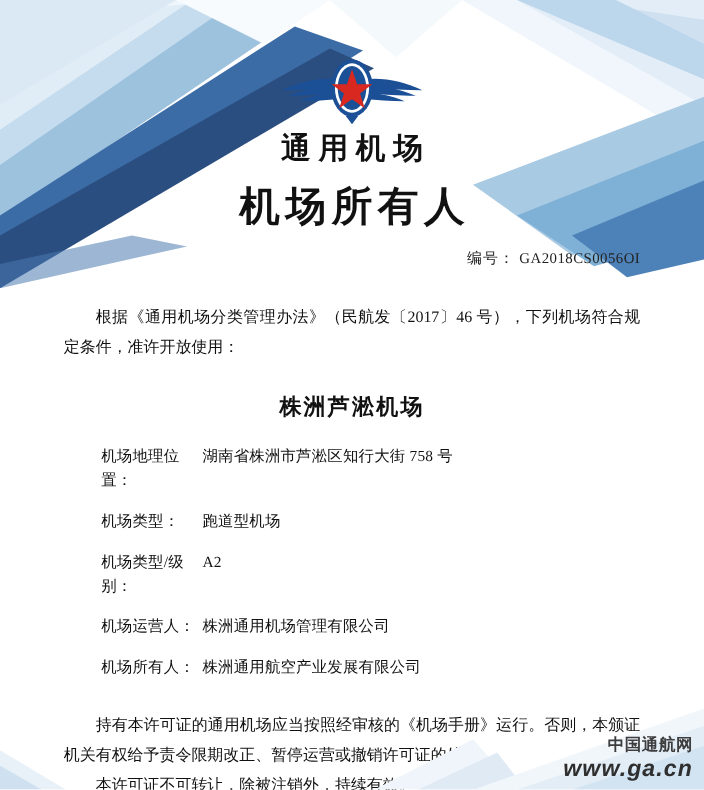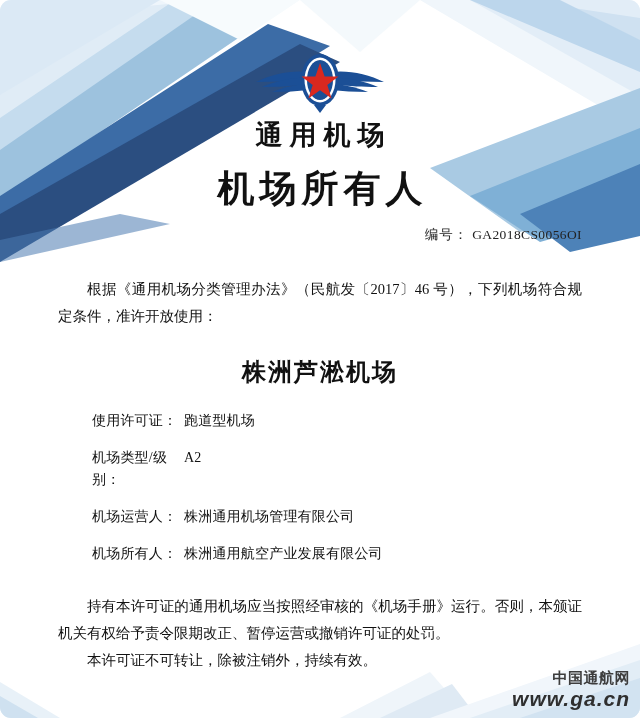--- a/index.html
+++ b/index.html
@@ -13,21 +13,20 @@
     font-family: "Liberation Serif", serif;
     color: #1a1a1a;
     overflow: hidden;
   }
   .page {
     position: relative;
     width: 640px;
     height: 718px;
     background: #ffffff;
     overflow: hidden;
-    border-radius: 11px;
   }
 
   
   .header-art {
     position: absolute;
     left: 0;
     top: 0;
     width: 640px;
     height: 262px;
     overflow: hidden;
@@ -103,21 +102,21 @@
     font-size: 14.5px;
     line-height: 27px;
     color: #111111;
     text-align: justify;
   }
   .para.indent { text-indent: 29px; }
 
   .airport-name {
     margin: 26px 0 22px 0;
     text-align: center;
-    font-size: 24px;
+    font-size: 20px;
     font-weight: bold;
     letter-spacing: 2px;
     color: #111111;
   }
 
   .fields {
     margin: 0 0 0 92px;
   }
   .field-row {
     display: flex;
@@ -254,21 +253,25 @@
   </div>
 
   <div class="body-area">
 
     <p class="para indent">根据《通用机场分类管理办法》（民航发〔2017〕46 号），下列机场符合规定条件，准许开放使用：</p>
 
     <div class="airport-name">株洲芦淞机场</div>
 
     <div class="fields">
       <div class="field-row">
-        <span class="field-label">使用许可证：</span>
+        <span class="field-label">机场地理位置：</span>
+        <span class="field-value">湖南省株洲市芦淞区知行大街 758 号</span>
+      </div>
+      <div class="field-row">
+        <span class="field-label">机场类型：</span>
         <span class="field-value">跑道型机场</span>
       </div>
       <div class="field-row">
         <span class="field-label">机场类型/级别：</span>
         <span class="field-value">A2</span>
       </div>
       <div class="field-row">
         <span class="field-label">机场运营人：</span>
         <span class="field-value">株洲通用机场管理有限公司</span>
       </div>

